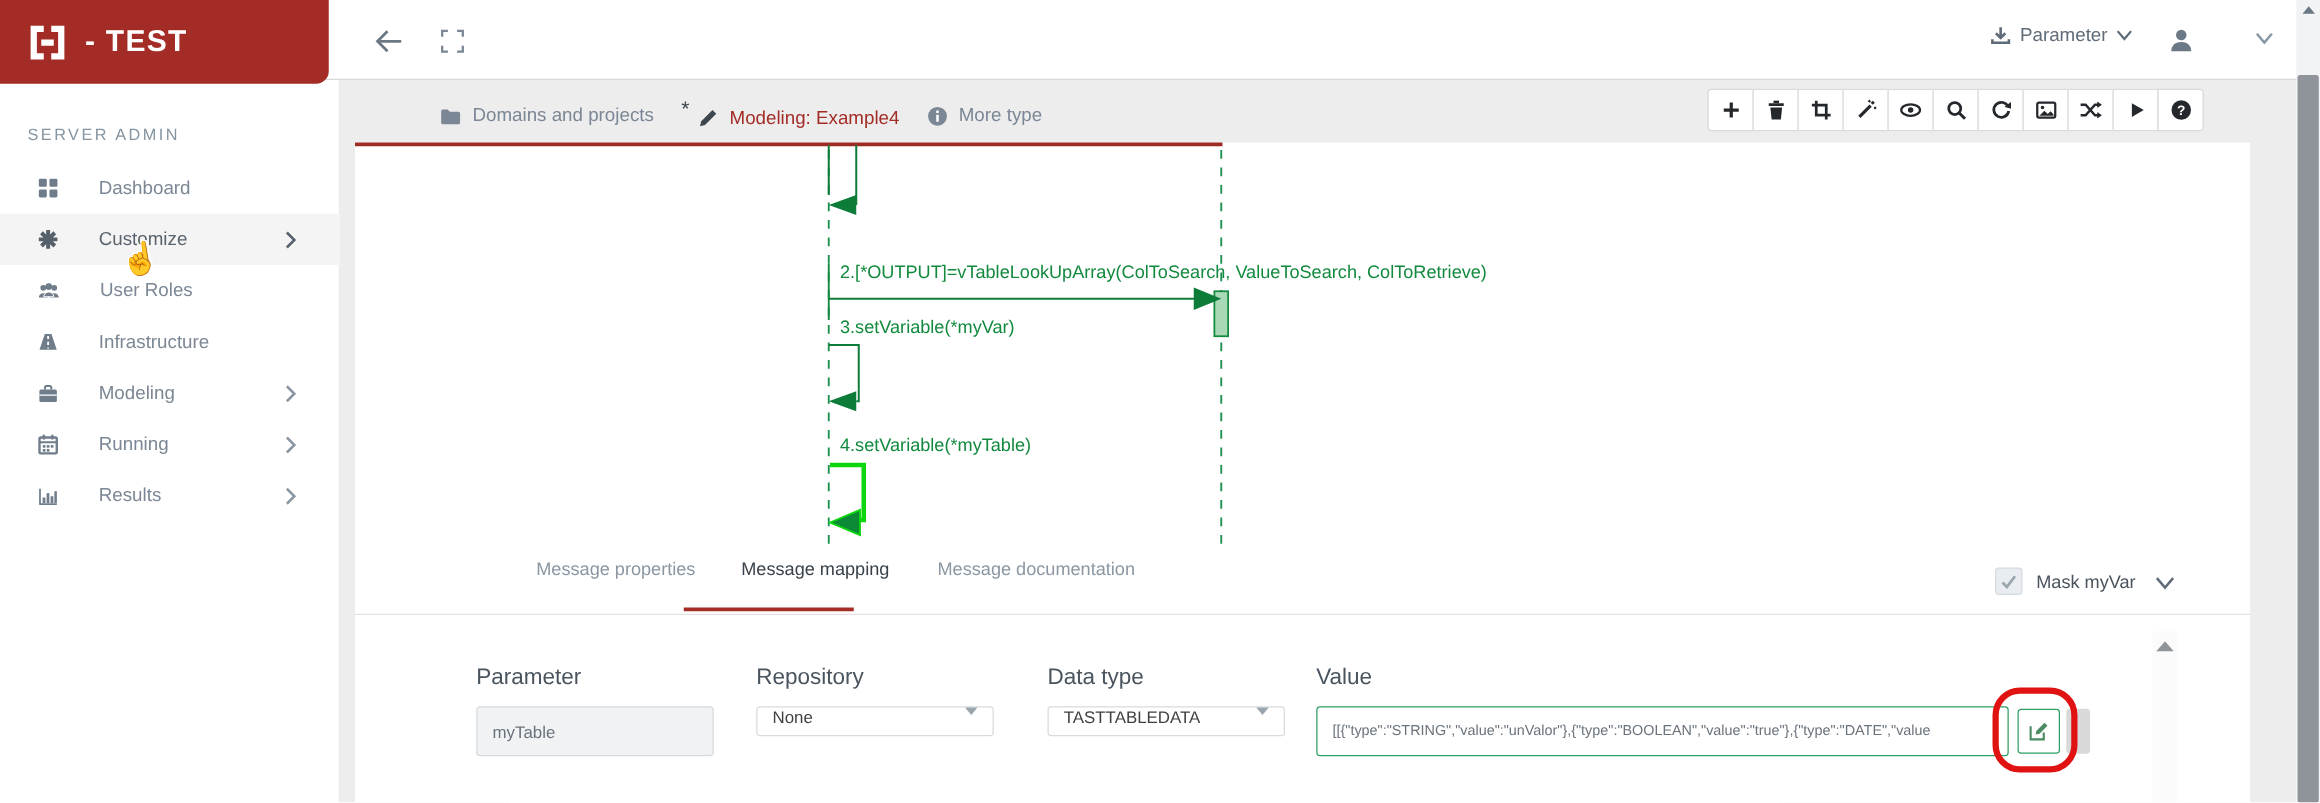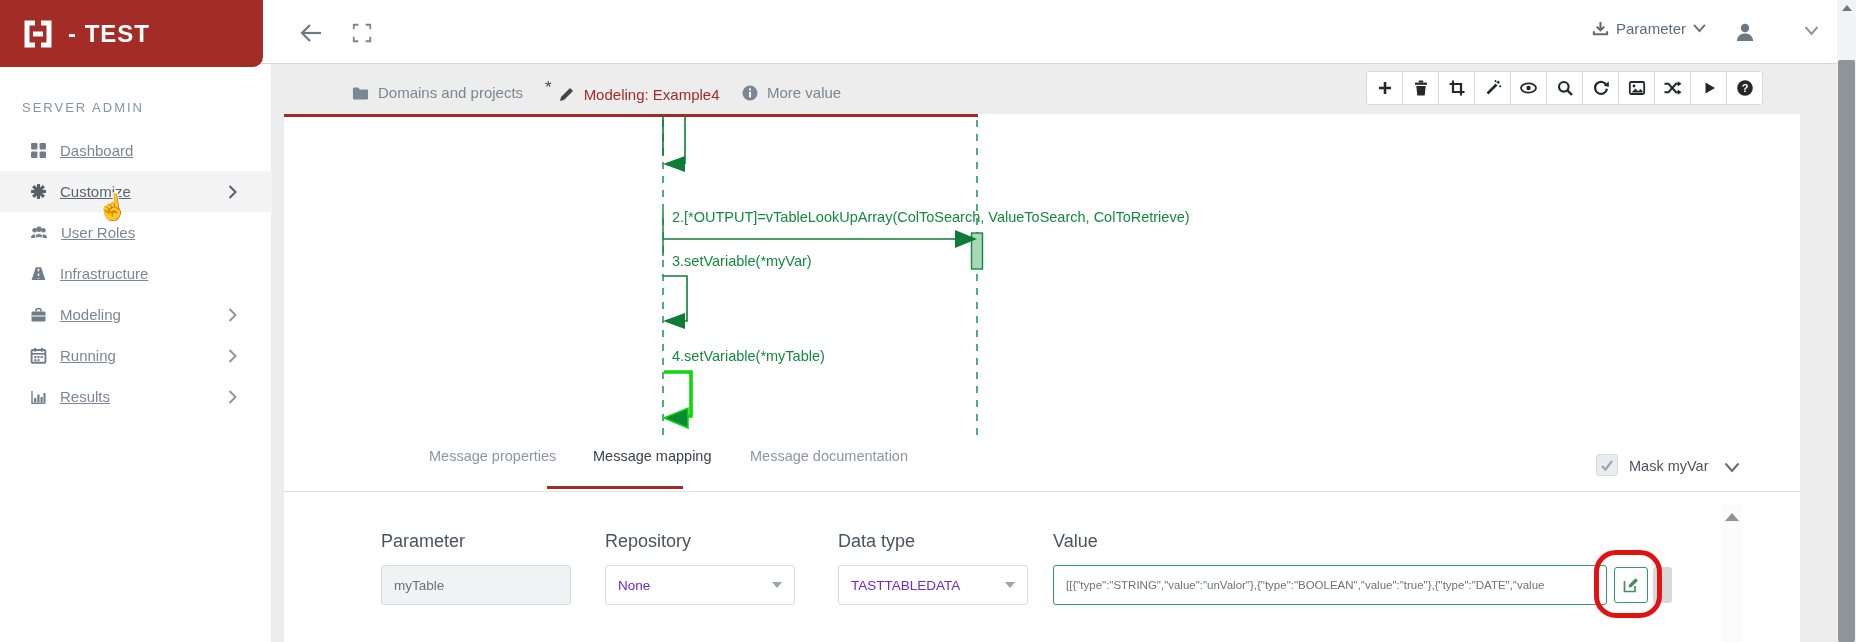--- a/index.html
+++ b/index.html
@@ -15,21 +15,21 @@
   .back-btn { position:absolute; left:296px; top:18px; width:30px; height:30px; }
   .expand-btn { position:absolute; left:350px; top:21px; width:24px; height:24px; }
   .download { position:absolute; left:1592px; top:20px; display:flex; align-items:center; gap:7px; color:#5f6b77; font-size:15px; cursor:pointer; }
   .user-btn { position:absolute; left:1732px; top:19px; width:26px; height:26px; }
   .top-caret { position:absolute; left:1802px; top:24px; width:18px; height:14px; }
 
   
   .sidebar { position:absolute; left:0; top:64px; width:272px; height:578px; background:#fff; border-right:1px solid #ececec; z-index:4; }
   .section-label { position:absolute; left:22px; top:36px; font-size:13px; letter-spacing:2px; color:#8494a0; }
   .nav { position:absolute; left:0; top:66px; width:272px; }
-  .nav-item { position:relative; height:41px; display:flex; align-items:center; padding-left:30px; gap:13px; color:#7b8794; font-size:15px; cursor:pointer;text-decoration:underline; }
+  .nav-item { position:relative; height:41px; display:flex; align-items:center; padding-left:30px; gap:32px; color:#7b8794; font-size:15px; cursor:pointer; }
   .nav-item svg { flex:0 0 auto; }
   .nav-item.hovered { background:#f4f4f4; color:#5a646e; }
   .nav-chevron { position:absolute; right:34px; top:14px; }
   .cursor-hand { position:absolute; left:97px; top:129px; font-size:25px; color:#1a1a1a; z-index:9;
     text-shadow:-1px -1px 0 #fff,1px -1px 0 #fff,-1px 1px 0 #fff,1px 1px 0 #fff; transform:rotate(-8deg); pointer-events:none; }
 
   
   .main-bg { position:absolute; left:272px; top:64px; width:1565px; height:578px; background:#ededee; }
 
   
@@ -61,22 +61,22 @@
               display:flex; align-items:center; justify-content:center; cursor:pointer; }
   .mask-label { position:absolute; left:1345px; top:344px; font-size:14.5px; color:#4a545e; }
   .mask-caret { position:absolute; left:1440px; top:345px; cursor:pointer; }
 
   
   .f-label { position:absolute; top:417px; font-size:18px; color:#4a545e; }
   .f-field { position:absolute; top:451px; height:40px; border-radius:3px; font-size:13.5px; }
   input.f-field { border:1px solid #d7dbdf; padding:0 12px; color:#6a737c; font-family:"Liberation Sans",sans-serif; }
   .f-param { left:97px; width:190px; background:#f0f2f4; }
   .f-label-param { left:97px; } .f-label-repo { left:321px; } .f-label-dtype { left:554px; } .f-label-value { left:769px; }
-  .select { position:absolute; top:451px; width:190px; height:40px; background:#fff; border:1px solid #d7dbdf; border-radius:3px;
-            display:flex; align-items:center; padding:0 12px; color:#6d28d9; font-size:13.5px; cursor:pointer; }
+  .select { position:absolute; top:451px; width:190px; height:24px; background:#fff; border:1px solid #d7dbdf; border-radius:3px;
+            display:flex; align-items:flex-start; padding:0 12px; color:#404040; font-size:13.5px; cursor:pointer; }
   .sel-repo { left:321px; } .sel-dtype { left:554px; }
   .select .caret { margin-left:auto; width:0; height:0; border-left:5px solid transparent; border-right:5px solid transparent; border-top:6px solid #9aa5ad; }
   .f-value { left:769px; width:554px; border:1.5px solid #2f9e63 !important; font-size:11.5px !important; white-space:nowrap; overflow:hidden; }
   .edit-btn { position:absolute; left:1330px; top:453px; width:34px; height:36px; background:#fff; border:1.5px solid #2f9e63; border-radius:3px;
               display:flex; align-items:center; justify-content:center; cursor:pointer; z-index:2; }
   .stub-btn { position:absolute; left:1369px; top:453px; width:19px; height:36px; background:#d9d9d9; border-radius:3px; cursor:pointer; }
   .red-ring { position:absolute; left:1310px; top:436px; width:68px; height:68px; border:5px solid #e01212; border-radius:22px; z-index:3; pointer-events:none; }
 
   
   .inner-scroll { position:absolute; left:1438px; top:391px; width:20px; height:137px; background:#fbfbfb; }
@@ -250,21 +250,21 @@
     <path d="M2,15 L3,11 L12,2 L15,5 L6,14 Z" fill="#3f474e"></path>
   </svg>
   <span>Modeling: Example4</span>
 </div>
 <div class="crumb crumb-moreinfo">
   <svg width="16" height="16" viewBox="0 0 16 16">
     <circle cx="8" cy="8" r="7.5" fill="#7b8794"></circle>
     <rect x="7" y="6.8" width="2" height="5.6" fill="#fff"></rect>
       <rect x="7" y="3.4" width="2" height="2" fill="#fff"></rect>
   </svg>
-  <span>More value</span>
+  <span>More type</span>
 </div>
 
 <div class="toolbar">
   <button class="tool-btn">
     <svg width="18" height="18" viewBox="0 0 18 18">
       <line x1="9" y1="3" x2="9" y2="15" stroke="#24282c" stroke-width="2.6"></line>
         <line x1="3" y1="9" x2="15" y2="9" stroke="#24282c" stroke-width="2.6"></line>
     </svg>
   </button>
   <button class="tool-btn">

